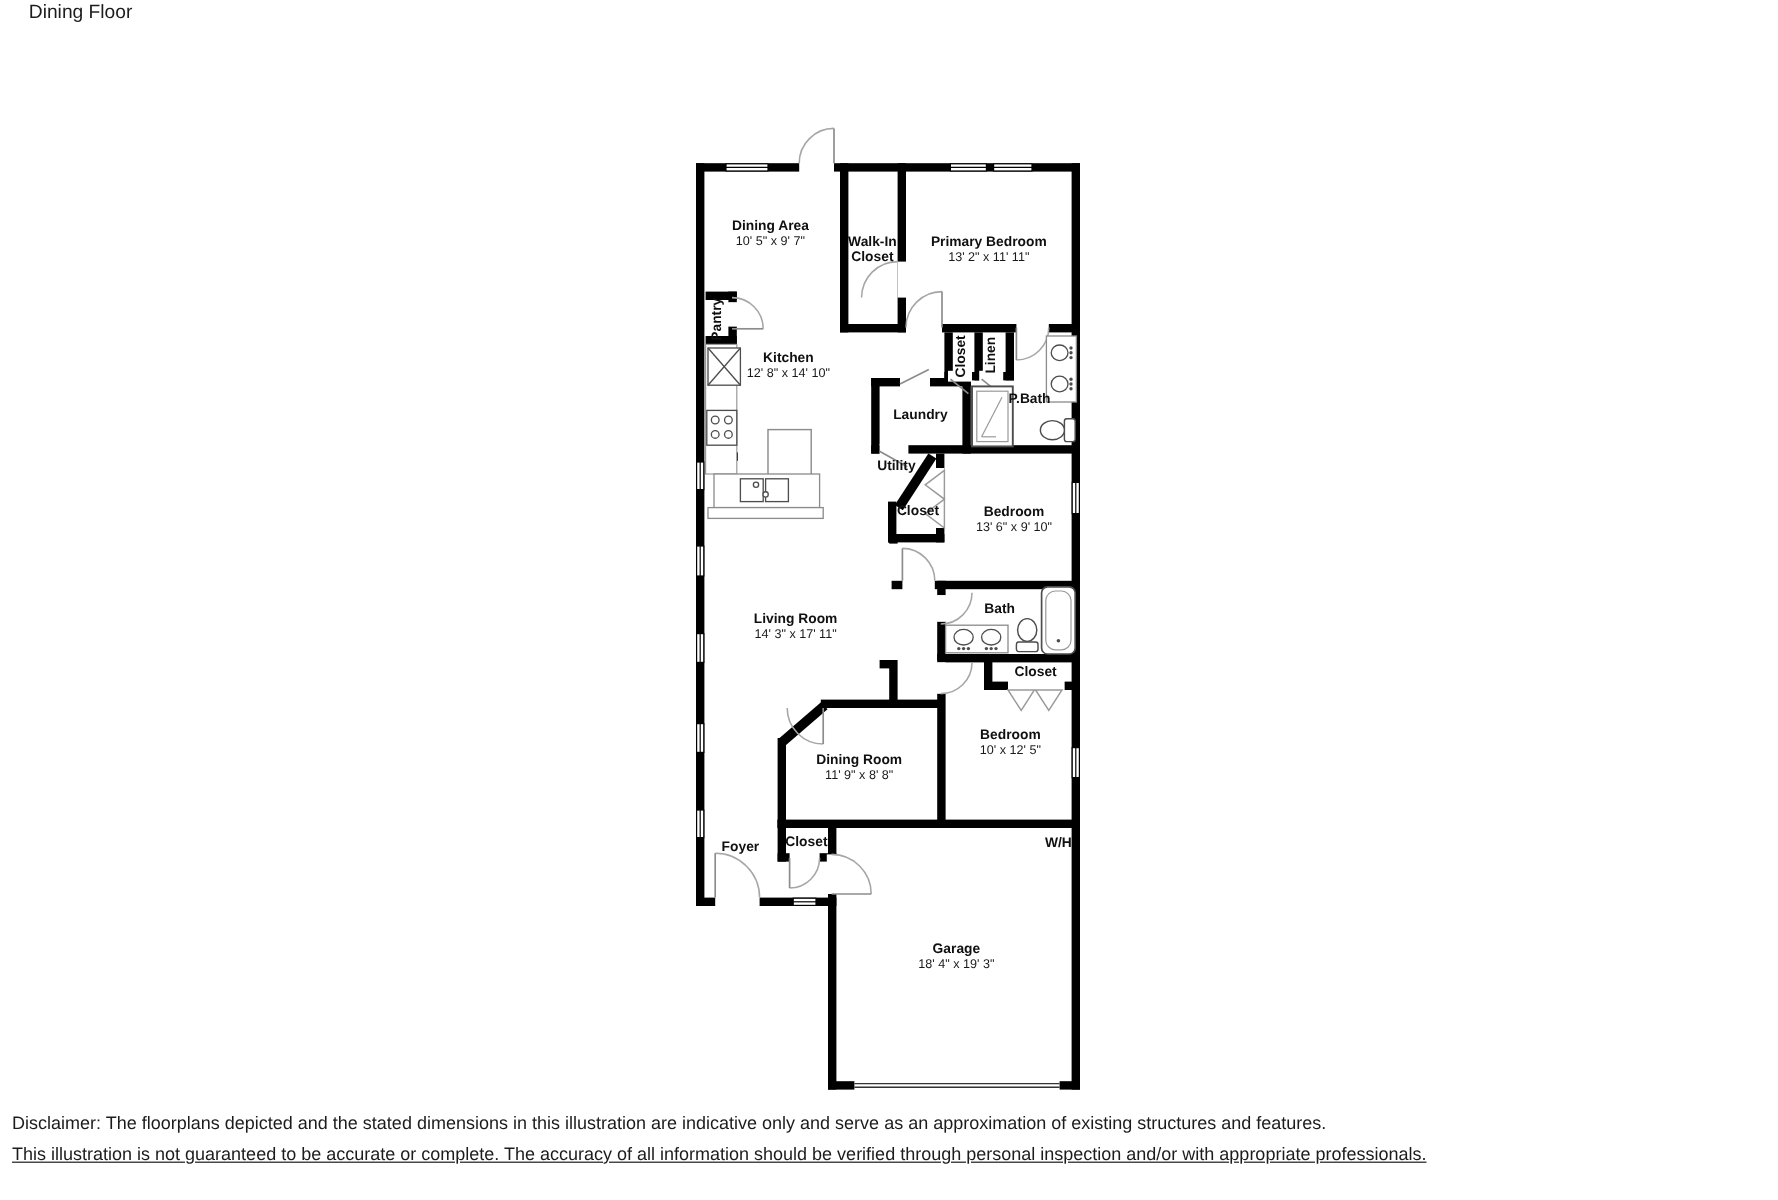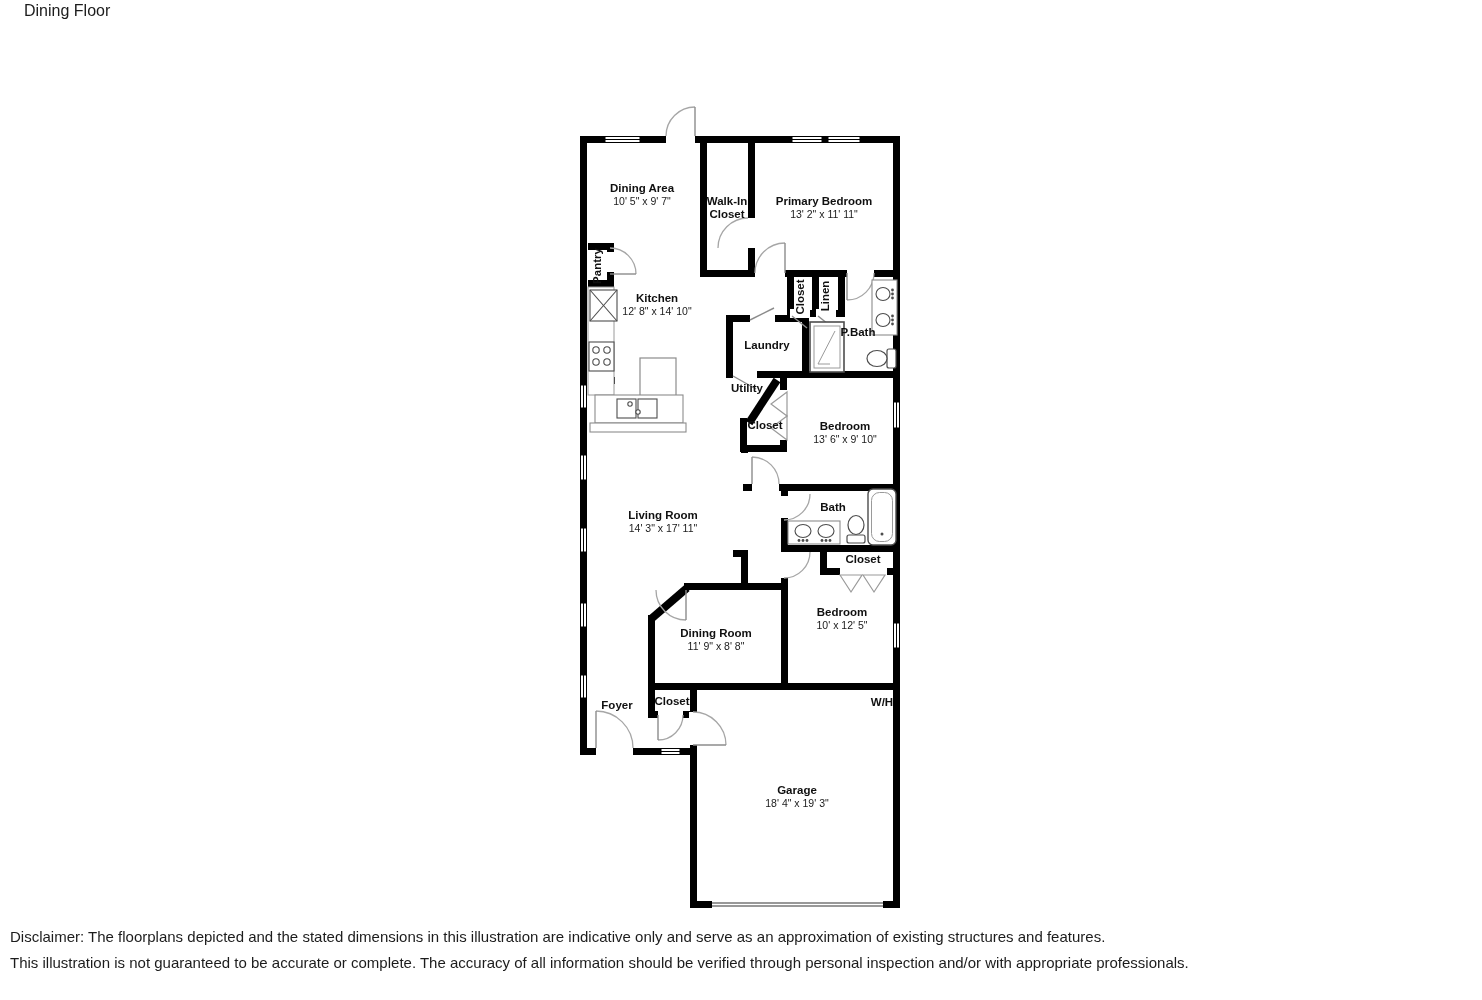--- a/index.html
+++ b/index.html
@@ -7,21 +7,21 @@
     width:1482px;height:1000px;position:relative;overflow:hidden;
     background:#ffffff;font-family:"Liberation Sans",sans-serif;
   }
   .page-title{
     position:absolute;left:24px;top:2px;font-size:16px;color:#1c1c1c;
   }
   .disclaimer-line{
     position:absolute;left:10px;font-size:15px;color:#1c1c1c;white-space:nowrap;
   }
   #disclaimer-1{top:928px;}
-  #disclaimer-2{top:954px;}
+  #disclaimer-2{top:954px;text-decoration:underline;}
   svg#plan-svg{position:absolute;left:0;top:0;}
   text.room-name{font-family:"Liberation Sans",sans-serif;font-weight:bold;font-size:11.5px;fill:#101010;text-anchor:middle;}
   text.room-dims{font-family:"Liberation Sans",sans-serif;font-size:10.5px;fill:#1a1a1a;text-anchor:middle;}
 </style>
 </head>
 <body>
 
 <div class="page-title">Dining Floor</div>
 
 <svg id="plan-svg" width="1482" height="1000" viewBox="0 0 1482 1000" xmlns="http://www.w3.org/2000/svg">

